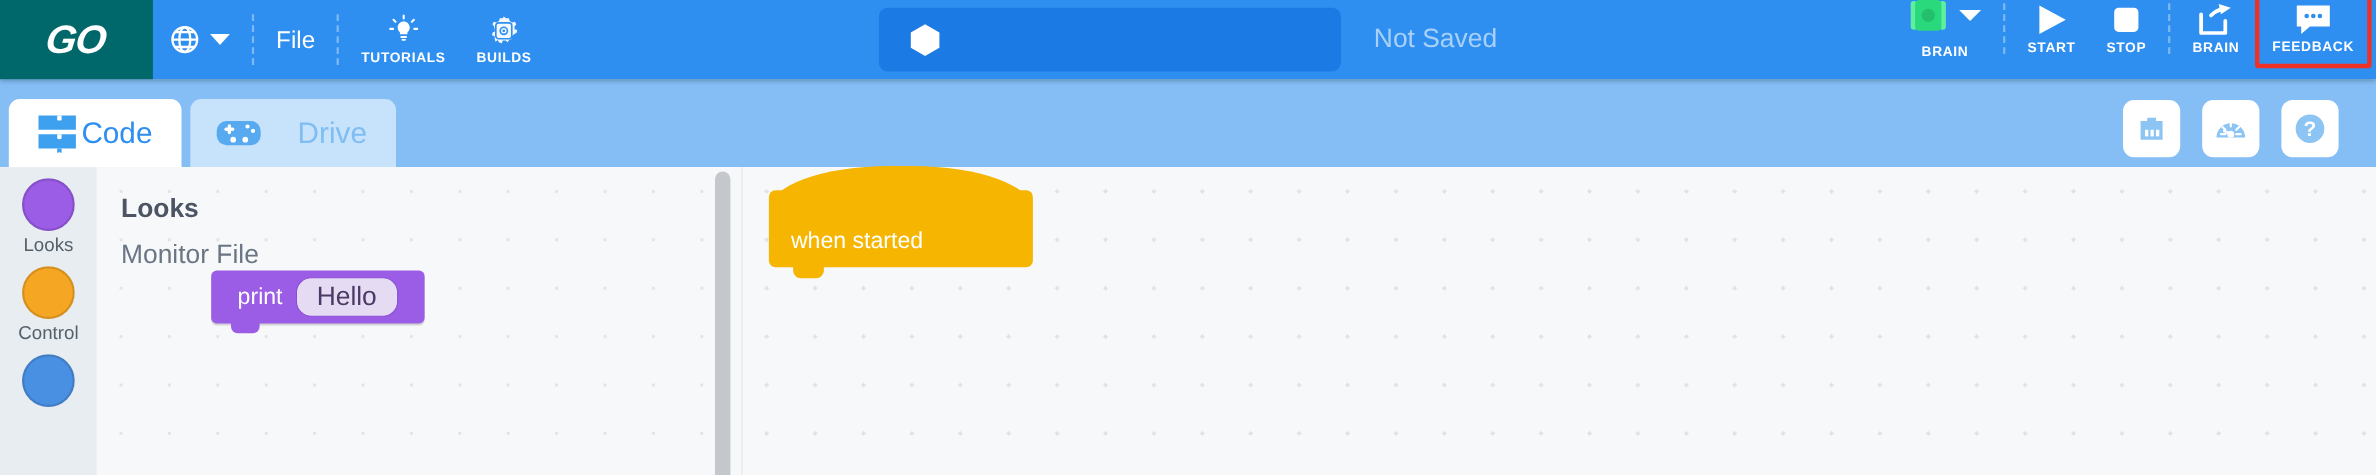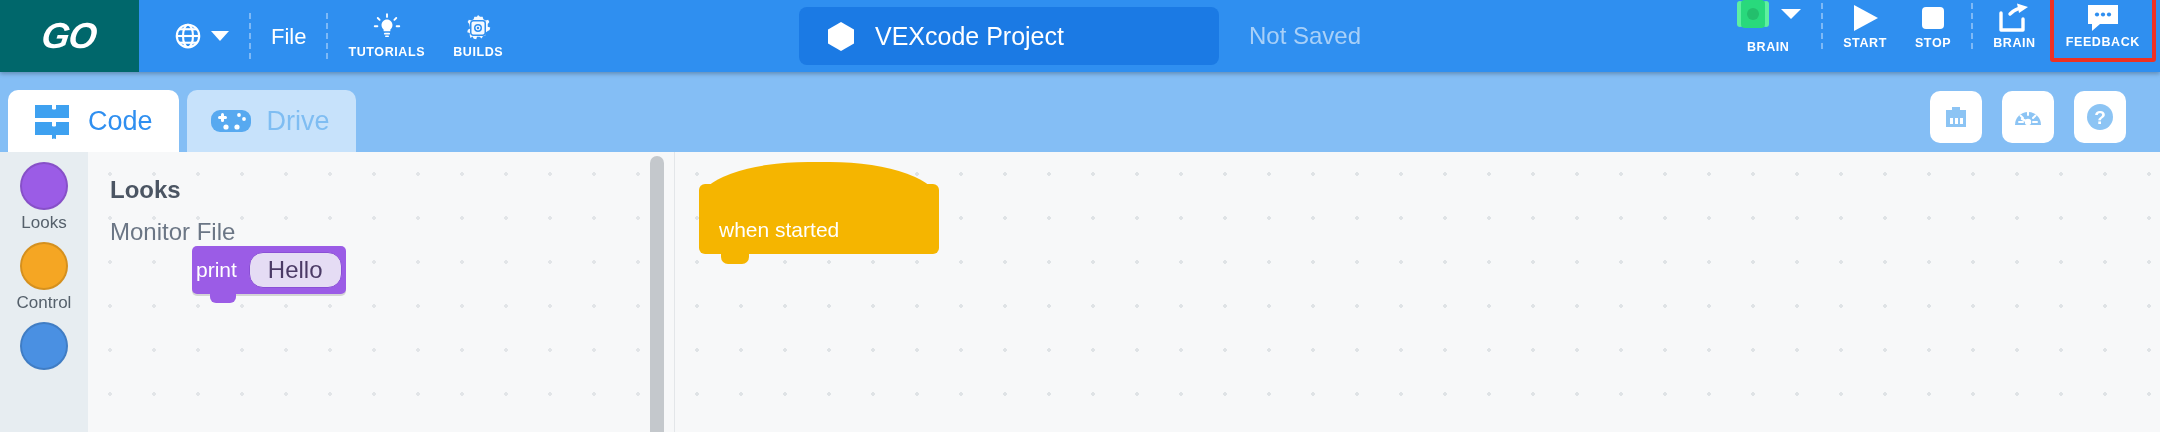--- a/index.html
+++ b/index.html
@@ -22,21 +22,21 @@
   .logo-block {
     width: 139px; height: 72px; background: #00676b;
     display: flex; align-items: center; justify-content: center;
     flex: 0 0 139px;
   }
   .logo-text {
     color: #fff; font-size: 36px; font-weight: bold; font-style: italic;
     letter-spacing: -1px; font-family: "Liberation Sans", sans-serif;
     transform: skewX(-8deg);
   }
-  .hdr-group { display: flex; align-items: flex-start; padding-left: 20px; }
+  .hdr-group { display: flex; align-items: flex-start; }
   .hdr-item {
     display: flex; flex-direction: column; align-items: center;
     justify-content: center; color: #fff; height: 72px;
     padding: 0 14px; position: relative;
   }
   .hdr-item.row { flex-direction: row; gap: 8px; }
   .hdr-label {
     font-size: 12.5px; font-weight: bold; letter-spacing: 0.6px;
     margin-top: 2px; white-space: nowrap;
   }
@@ -73,28 +73,28 @@
 
   
   .tabbar {
     position: absolute; top: 72px; left: 0;
     width: 2160px; height: 80px;
     background: #84bef5;
     display: flex; align-items: flex-end;
   }
   .tab {
     height: 62px; border-radius: 10px 10px 0 0;
-    display: flex; align-items: center; gap: 14px;
+    display: flex; align-items: center; 
     padding: 0 26px 0 22px; margin-left: 8px;
   }
   .tab.active { background: #ffffff; }
   .tab.inactive { background: #c7e2fb; }
   .tab-label { font-size: 27px; }
   .tab.active .tab-label { color: #2f8ff0; }
-  .tab.inactive .tab-label { color: #7fbdf2; }
+  .tab.inactive .tab-label { color: #7fbdf2; margin-left: 32px; }
 
   .tabbar-right {
     margin-left: auto; display: flex; align-items: center;
     gap: 20px; padding: 0 34px 9px 0;
   }
   .round-btn {
     width: 52px; height: 52px; background: #fff; border-radius: 10px;
     display: flex; align-items: center; justify-content: center;
   }
 
@@ -125,21 +125,21 @@
     background-image: radial-gradient(circle, #e2e5e8 1.6px, transparent 1.6px);
     background-size: 44px 44px;
   }
   .pal-title { font-size: 24px; font-weight: bold; color: #4b5563; }
   .pal-sub { font-size: 24px; color: #6b7685; margin-top: 14px; }
 
   .block-print {
     position: absolute; left: 104px; top: 94px;
     background: #9b5ce6; border-radius: 5px;
     height: 48px; display: flex; align-items: center;
-    gap: 12px; padding: 0 4px;
+    gap: 12px; padding: 0 24px;
     box-shadow: 0 2px 0 rgba(0,0,0,0.14);
   }
   .block-print::after {
     content: ""; position: absolute; left: 18px; bottom: -9px;
     width: 26px; height: 10px; background: #9b5ce6;
     border-radius: 0 0 6px 6px;
   }
   .blk-text { color: #fff; font-size: 21px; }
   .blk-input {
     background: #e5dcf4; color: #4b3a66; font-size: 24px;
@@ -151,21 +151,21 @@
     width: 14px; height: 300px; background: #c4c8cc; border-radius: 7px;
   }
 
   .workspace {
     flex: 1; position: relative; background: #f7f8f9;
     background-image: radial-gradient(circle, #dfe3e6 1.8px, transparent 1.8px);
     background-size: 44px 44px;
     border-left: 1px solid #e3e6e9;
   }
   .hat-block {
-    position: absolute; left: 24px; top: 32px;
+    position: absolute; left: 24px; top: 21px;
     width: 240px; height: 70px; background: #f5b500;
     border-radius: 6px;
     display: flex; align-items: flex-end; padding: 0 0 12px 20px;
   }
   .hat-block::before {
     content: ""; position: absolute; left: 0; top: -22px;
     width: 240px; height: 40px; background: #f5b500;
     border-radius: 120px 120px 0 0 / 44px 44px 0 0;
   }
   .hat-block::after {
@@ -247,21 +247,20 @@
 
     </div>
 
     <div class="project-wrap">
       <div class="project-pill">
         <span>
           <svg class="icon-svg" width="28" height="31" viewBox="0 0 28 31">
             <polygon points="14,1 27,8.5 27,22.5 14,30 1,22.5 1,8.5" fill="#fff"></polygon>
           </svg>
         </span>
-        <span class="project-name">VEXcode Project</span>
       </div>
       <span class="not-saved">Not Saved</span>
     </div>
 
     <div class="hdr-right">
 
       <div class="hdr-item row" style="flex-direction:column;">
         <div style="display:flex;align-items:center;gap:10px;">
           <span>
             <svg class="icon-svg" width="36" height="32" viewBox="0 0 36 32">

